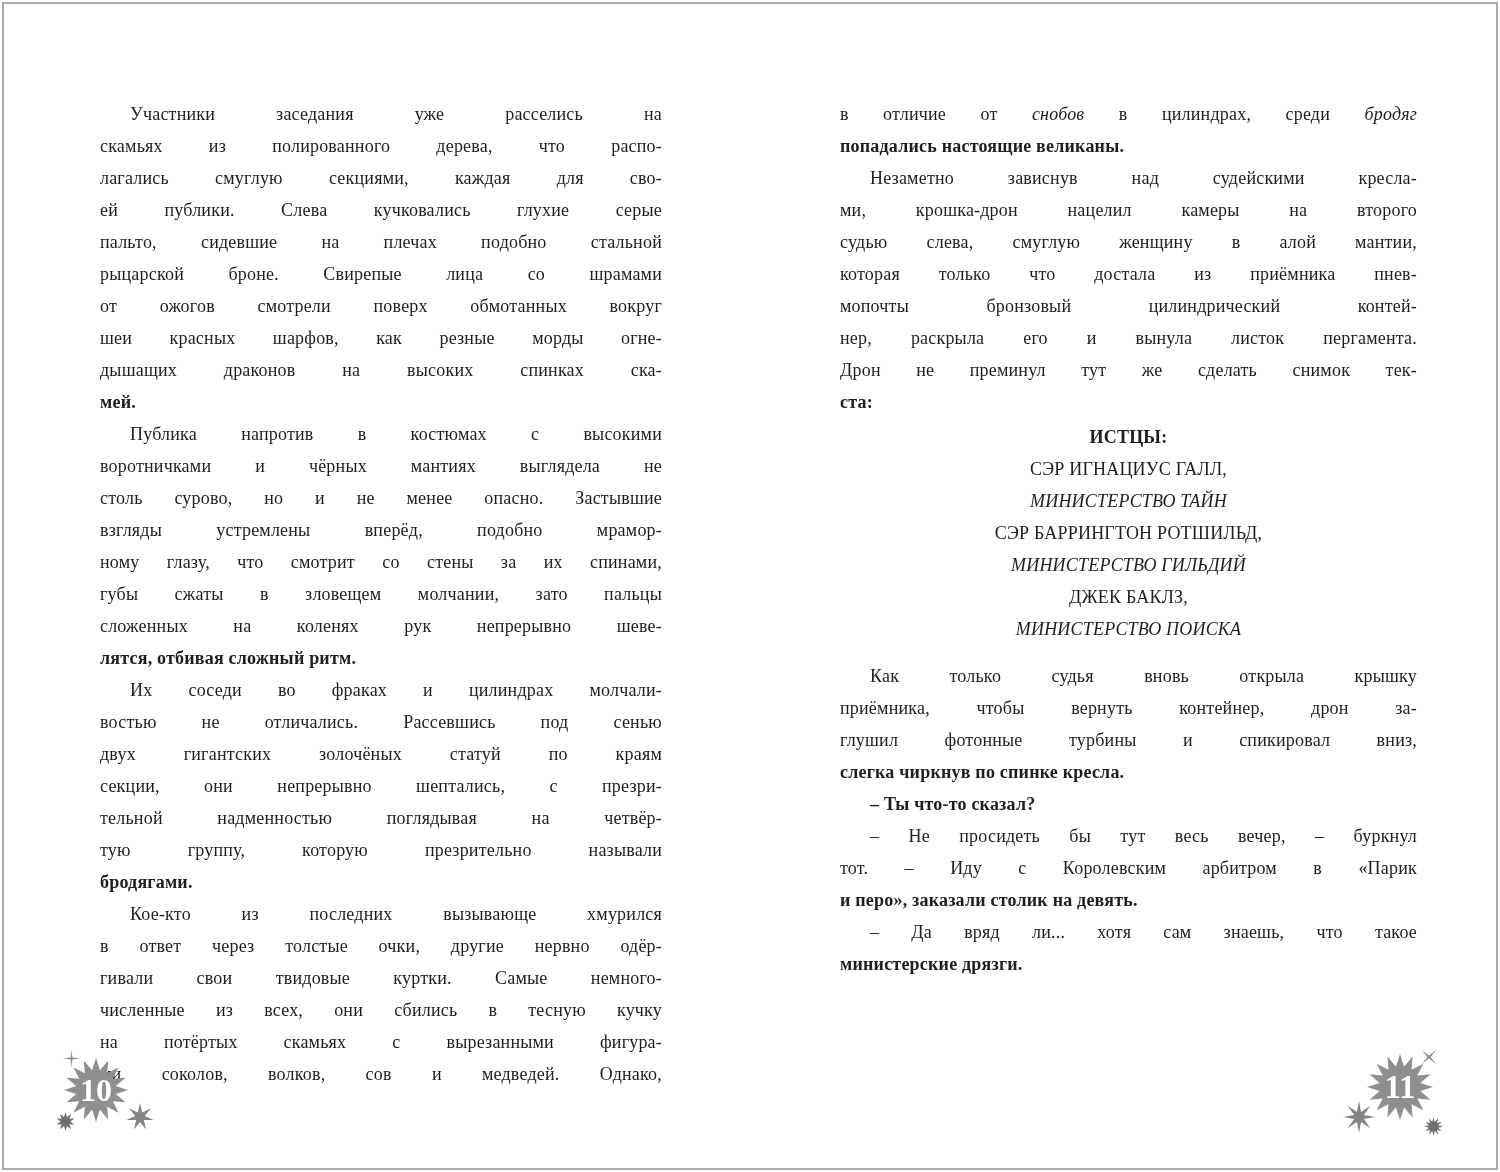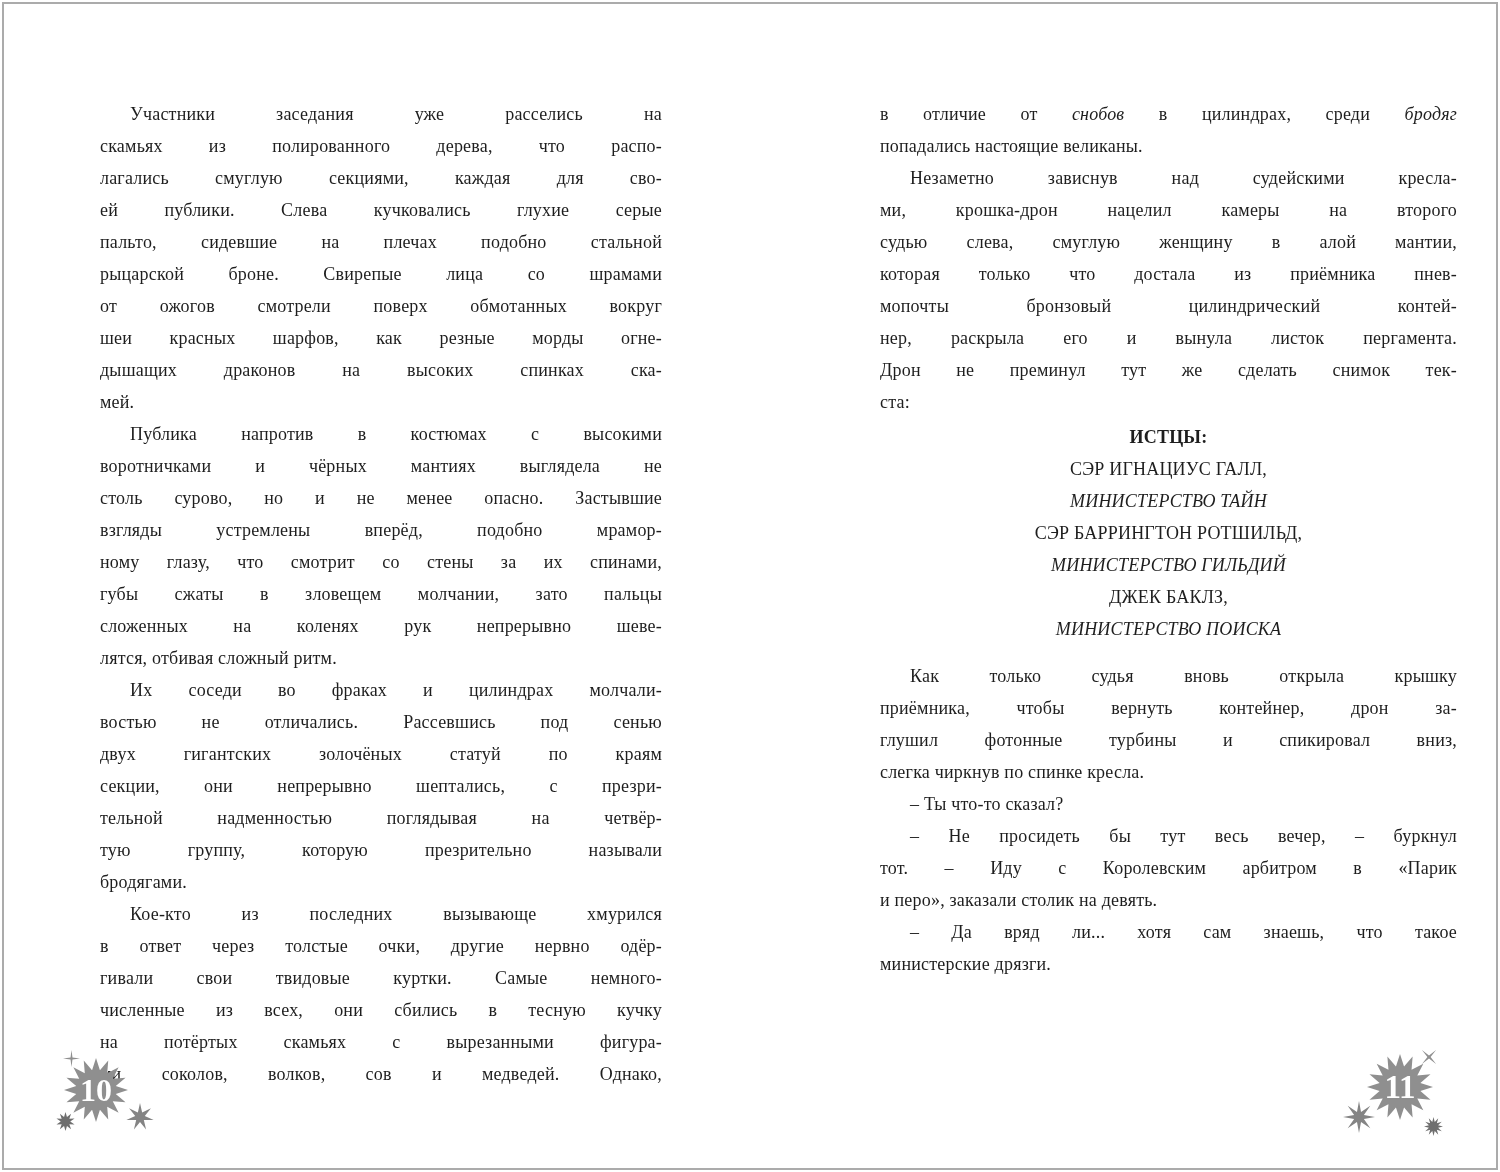--- a/index.html
+++ b/index.html
@@ -13,24 +13,24 @@
     position:absolute; left:2px; top:2px; width:1492px; height:1164px;
     border:2px solid var(--frame, #ababab);
     pointer-events:none;
   }
   .page-text {
     position:absolute; top:98px;
     font-size:18px; line-height:32px;
     letter-spacing:0.2px;
   }
   .left-col  { left:100px; width:562px; }
-  .right-col { left:880px; width:577px; }
+  .right-col { left:840px; width:577px; }
   .line { min-height:32px; }
   .line.j { text-align:justify; text-align-last:justify; }
-  .line.l { text-align:left; text-align-last:left; }
+  .line.l { text-align:left; text-align-last:left;font-weight:bold; }
   .line.ind { text-indent:30px; }
   .it { font-style:italic; }
   .center-block { margin:3px 0 15px 0; text-align:center; }
   .cline { line-height:32px; }
   .cline.bold { font-weight:bold; }
   .cline.italic { font-style:italic; }
   .deco { position:absolute; }
   .badge-left  { left:64px;  top:1058px; width:64px; height:64px; }
   .badge-right { left:1367px; top:1054px; width:66px; height:66px; }
   .spark-left-plus { left:63px;  top:1050px; width:17px; height:17px; }

